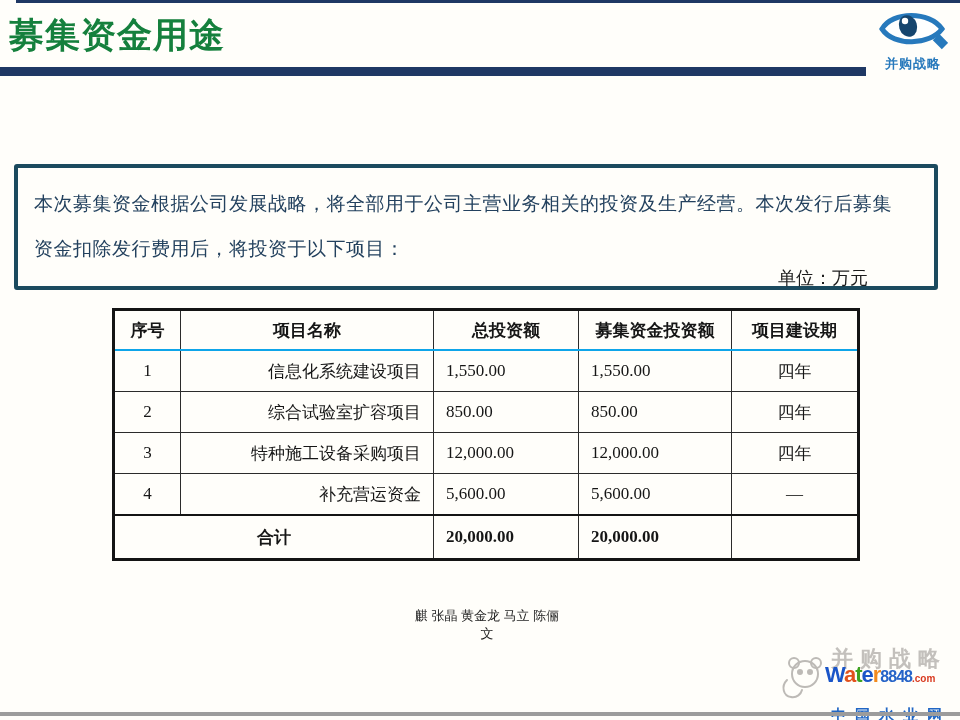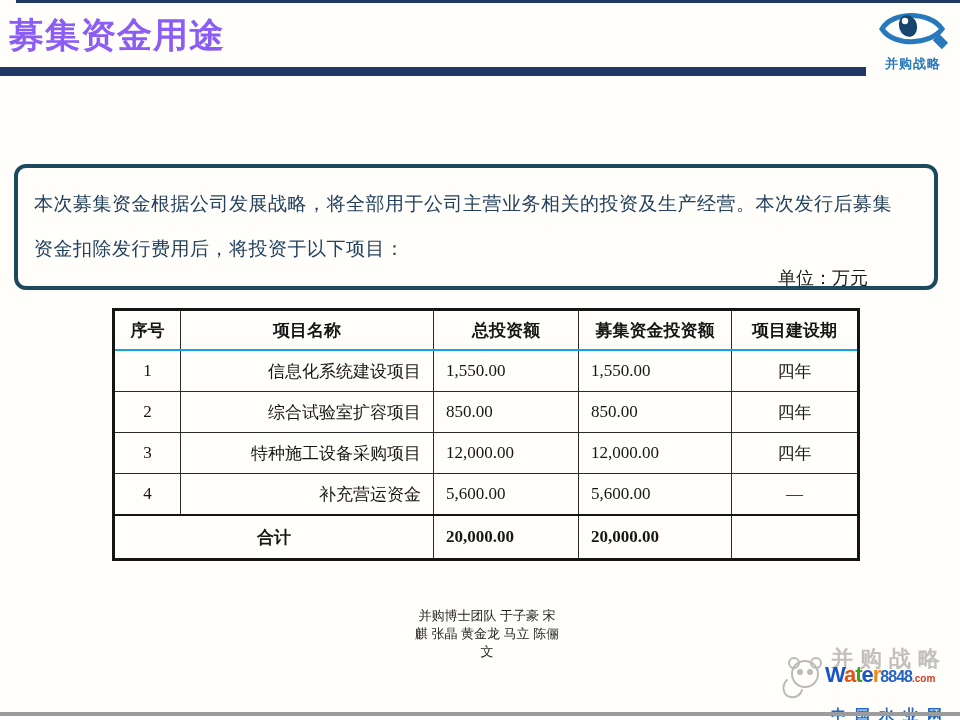--- a/index.html
+++ b/index.html
@@ -6,29 +6,29 @@
   body{
     width:960px;height:720px;position:relative;overflow:hidden;
     background:#fffefa;
     font-family:"Liberation Sans",sans-serif;
     -webkit-font-smoothing:antialiased;
   }
   
   .top-hairline{position:absolute;top:0;left:16px;right:0;height:3px;background:#1f3864;}
   .slide-title{
     position:absolute;top:12px;left:9px;
-    font-size:35px;font-weight:bold;color:#8b5cf6;letter-spacing:1px;
+    font-size:35px;font-weight:bold;color:#15803d;letter-spacing:1px;
   }
   .header-bar{position:absolute;top:67px;left:0;width:866px;height:9px;background:#1f3864;}
   .logo{position:absolute;top:5px;right:8px;width:78px;text-align:center;}
   .logo-label{font-size:13px;font-weight:bold;color:#2779bc;margin-top:-2px;letter-spacing:1px;}
   
   .intro-box{
     position:absolute;top:164px;left:14px;width:884px;
-    border:4px solid #1b4a5e;border-radius:12px;
+    border:4px solid #1b4a5e;border-radius:3px;
     padding:13px 16px 15px 16px;background:#fffefa;
   }
   .intro-line{
     font-size:19px;color:#23415e;line-height:45px;
     letter-spacing:0.5px;white-space:nowrap;
   }
   
   .unit-label{
     position:absolute;top:266px;right:92px;
     font-family:"Liberation Serif",serif;font-size:18px;color:#1c1c1c;margin-left:20px;
@@ -144,21 +144,20 @@
     <tr class="total-row">
       <td class="cell-center" colspan="2">合计</td>
       <td class="cell-right">20,000.00</td>
       <td class="cell-right">20,000.00</td>
       <td class="cell-center"></td>
     </tr>
   </tbody>
 </table>
 
 <div class="credits">
-  <div>并购博士团队 于子豪 宋</div>
   <div>麒 张晶 黄金龙 马立 陈俪</div>
   <div>文</div>
 </div>
 
 <div class="watermark">
   <div class="wm-ghost">并购战略</div>
   <span class="wm-panda">
     <svg width="54" height="54" viewBox="0 0 54 54">
       <g fill="none" stroke="#bdbab6" stroke-width="2" stroke-linecap="round">
         <circle cx="28" cy="24" r="13"></circle>

